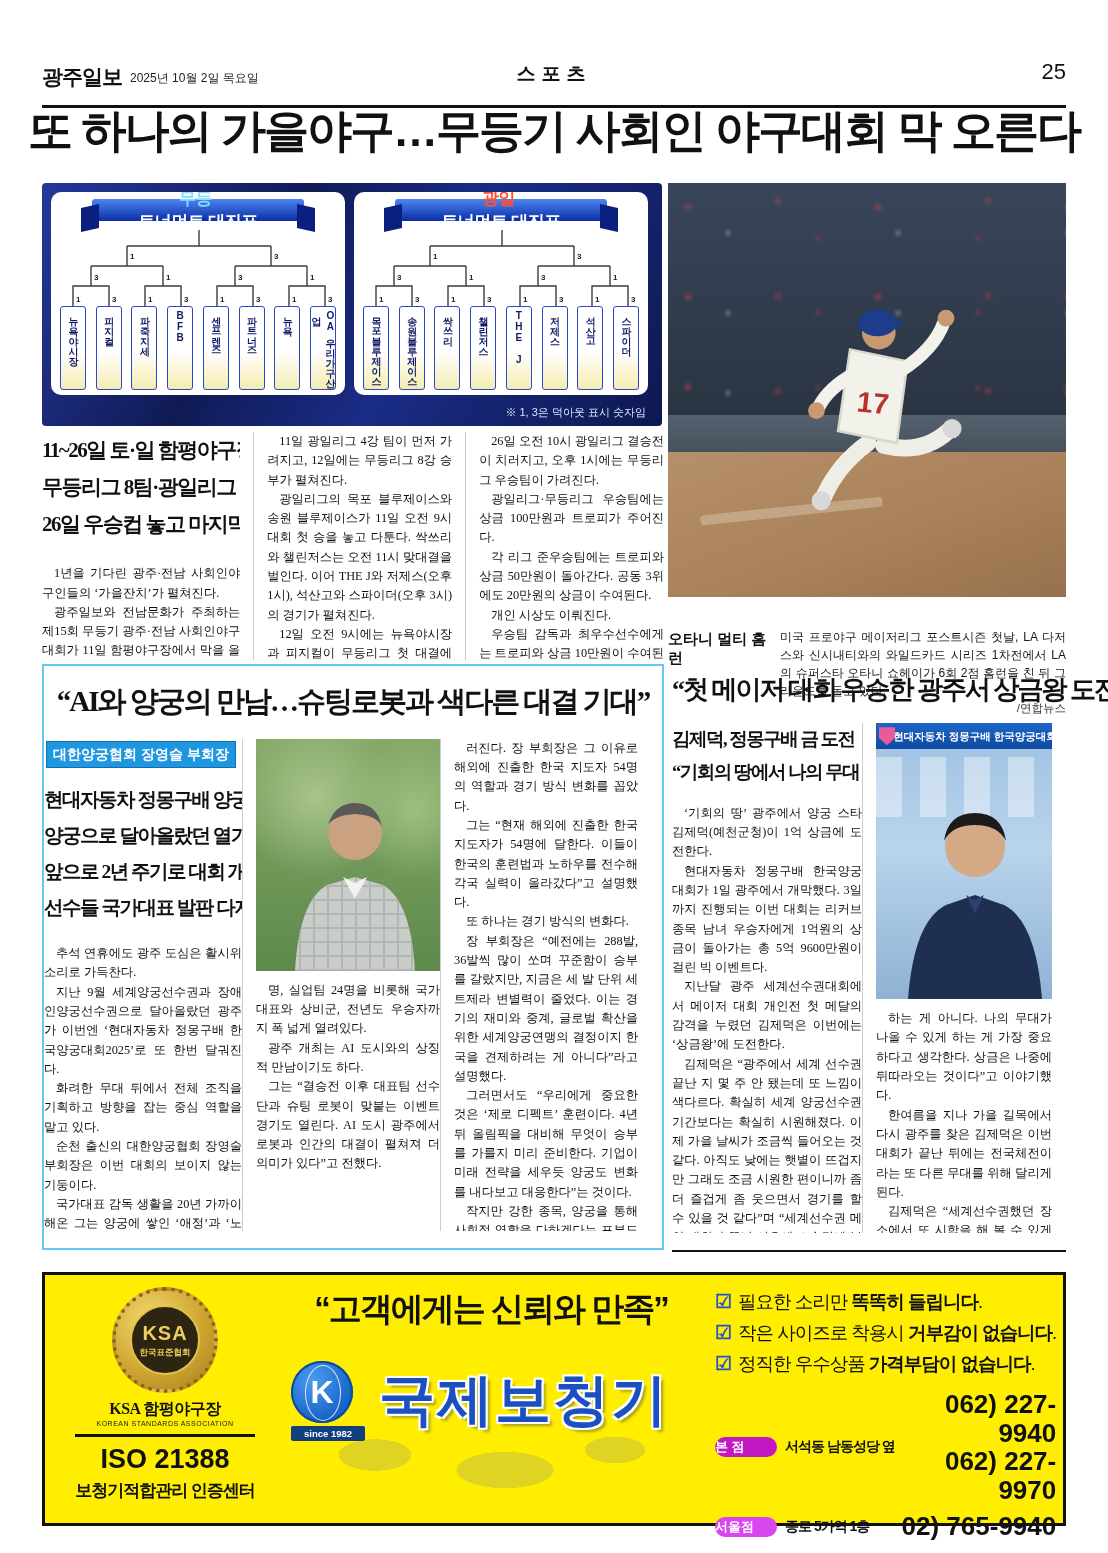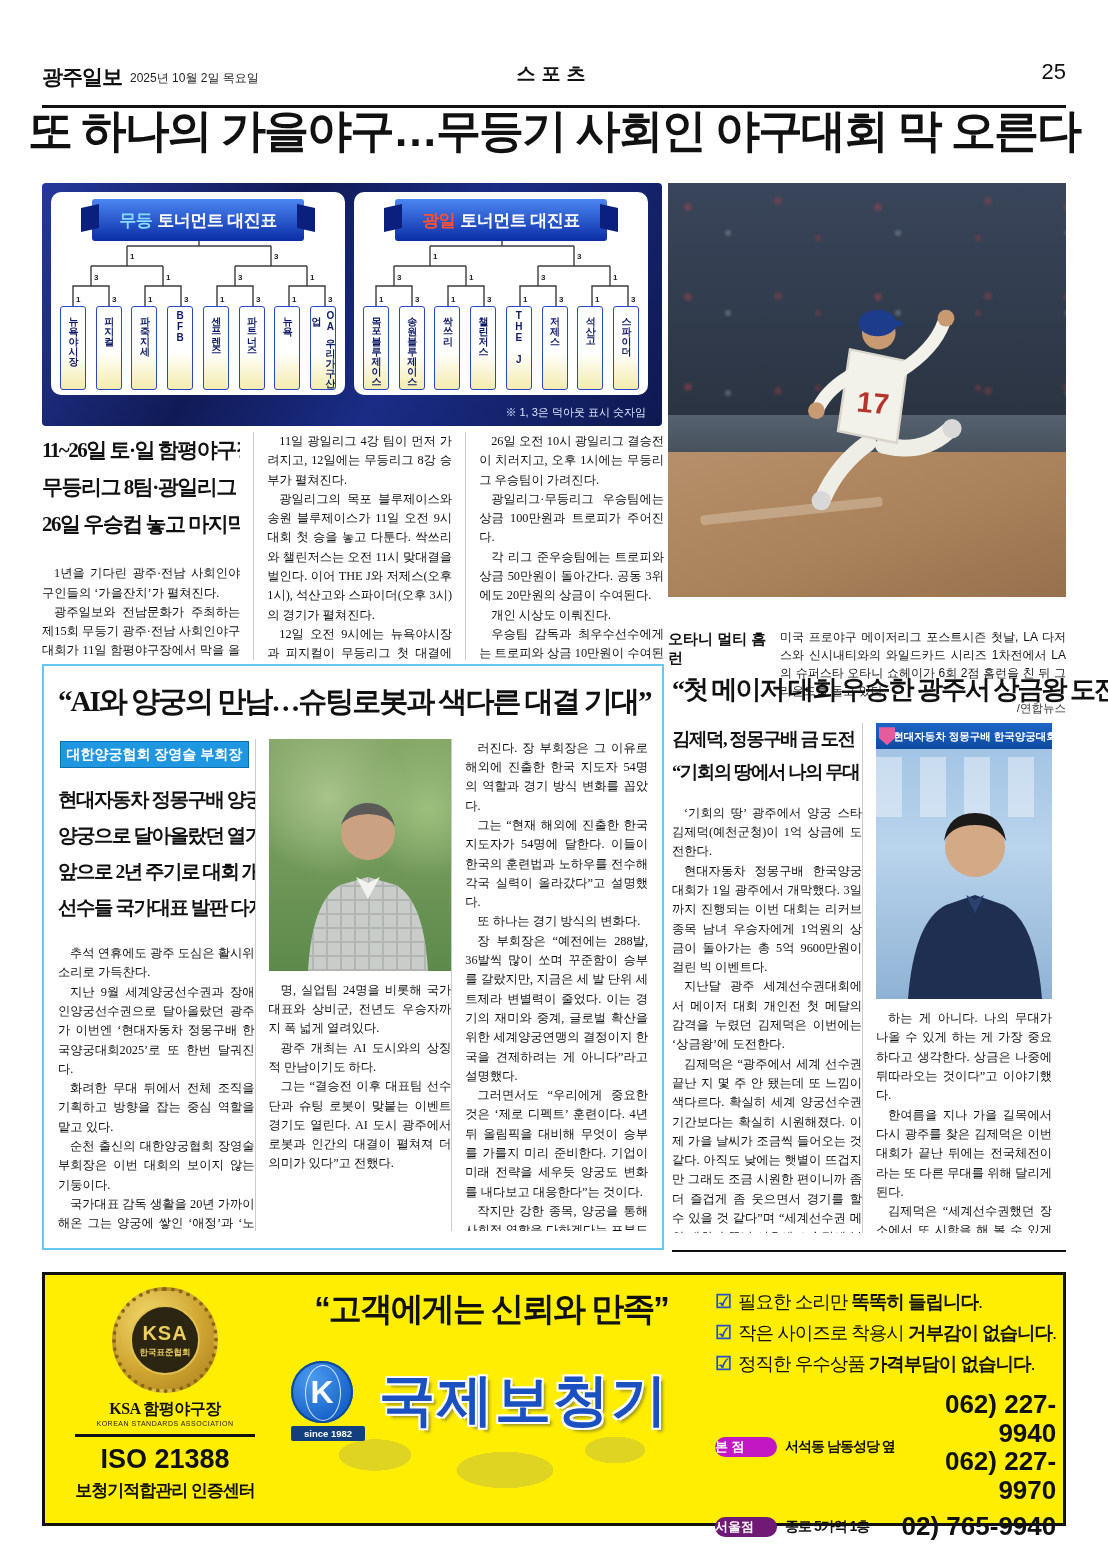--- a/index.html
+++ b/index.html
@@ -11,23 +11,23 @@
   .hdate{position:absolute;left:88px;top:13px;font:12px "Liberation Sans",sans-serif;color:#222;}
   .section{position:absolute;left:0;right:0;top:4px;text-align:center;font:800 19px "Liberation Sans",sans-serif;letter-spacing:6px;}
   .pagenum{position:absolute;right:0;top:2px;font:22px "Liberation Sans",sans-serif;}
   
   .main-head{position:absolute;left:0;top:104px;width:100%;text-align:center;
     font:900 45px/1.2 "Liberation Sans",sans-serif;letter-spacing:-2px;white-space:nowrap;}
   
   .bracket-wrap{position:absolute;left:42px;top:183px;width:620px;height:243px;border-radius:4px;
     background:linear-gradient(120deg,#25389c 0%,#101b55 35%,#1a2c86 60%,#0e1950 100%);display:flex;padding:0;}
   .bpanel{position:relative;width:294px;height:203px;margin:9px 0 0 9px;background:#fff;border-radius:10px;overflow:hidden;}
-  .ribbon{position:relative;width:212px;height:42px;margin:7px auto 0;background:linear-gradient(#4b86f2,#0b2da6);
+  .ribbon{position:relative;width:212px;height:22px;margin:7px auto 0;background:linear-gradient(#4b86f2,#0b2da6);
     color:#fff;font:800 17px "Liberation Sans",sans-serif;display:flex;align-items:center;justify-content:center;
-    border-radius:3px;letter-spacing:-0.5px;z-index:2;}
+    border-radius:3px;letter-spacing:-0.5px;z-index:2;flex-direction:column;}
   .ribbon:before,.ribbon:after{content:"";position:absolute;top:7px;width:18px;height:24px;background:#0a1f7e;z-index:-1;}
   .ribbon:before{left:-11px;transform:skewY(-12deg);}
   .ribbon:after{right:-11px;transform:skewY(12deg);}
   .acc-cyan{color:#86dbff;margin-right:5px;}
   .acc-red{color:#ff5030;margin-right:5px;}
   .tree{position:absolute;left:0;top:36px;width:294px;height:78px;}
   .tree path{stroke:#3c3c3c;stroke-width:1.4;fill:none;}
   .tree text{font:700 8px "Liberation Sans",sans-serif;fill:#222;}
   .teams{position:absolute;left:9px;top:114px;width:276px;height:86px;display:flex;justify-content:space-between;}
   .team-box{width:26px;height:84px;border:1.5px solid #2a49c8;border-radius:3px;box-sizing:border-box;
@@ -55,21 +55,21 @@
   
   .a1{position:absolute;left:42px;top:432px;width:622px;height:228px;display:flex;}
   .col{box-sizing:border-box;overflow:hidden;}
   .a1 .col{width:208px;height:228px;}
   .col + .col{border-left:1px solid #ccc;padding-left:13px;}
   .a1 .col + .col{margin-left:13px;}
   .subhead1{font:700 21px/1.75 "Liberation Serif",serif;letter-spacing:-1.5px;white-space:nowrap;}
   .para{margin:0;font-size:12.3px;line-height:1.57;text-align:justify;text-indent:12px;}
   .sp16{height:22px;}
   
-  .a2{position:absolute;left:42px;top:664px;width:622px;height:586px;border:2px solid #66c8f0;box-sizing:border-box;padding:10px 14px;}
+  .a2{position:absolute;left:42px;top:664px;width:622px;height:586px;border:2px solid #66c8f0;box-sizing:border-box;padding:10px 0;}
   .a2-head{white-space:nowrap;text-align:center;font:700 29px/1.2 "Liberation Serif",serif;letter-spacing:-2px;margin-top:8px;}
   .a2-cols{display:flex;margin-top:20px;height:492px;}
   .a2-cols .col{width:198px;height:492px;}
   .badge{background:#1e96e0;color:#fff;font:700 14px/1 "Liberation Sans",sans-serif;text-align:center;
     padding:5px 0 6px;border:1px solid #0b6fb0;margin:2px 6px 14px 2px;}
   .subhead2{font:700 19.5px/1.85 "Liberation Serif",serif;letter-spacing:-1.5px;white-space:nowrap;margin-bottom:18px;}
   .photo2{position:relative;width:198px;height:232px;overflow:hidden;margin-bottom:10px;
     background:radial-gradient(circle 60px at 30% 25%, #a8c48b, transparent 80px),
                radial-gradient(circle 50px at 80% 30%, #9dbf7e, transparent 70px),
                linear-gradient(#86a869,#5d8a4b);}
@@ -121,21 +121,21 @@
                radial-gradient(ellipse 50px 22px at 300px 25px,#888 60%,transparent 61%);}
   .ad-right{flex:1;padding:14px 18px 0 0;}
   .chk-row{display:flex;align-items:baseline;margin-bottom:6px;}
   .chk{color:#2552cc;font-size:19px;margin-right:6px;font-weight:900;}
   .chk-text{font-size:18.5px;letter-spacing:-1px;white-space:nowrap;}
   .chk-text b{font-weight:900;}
   .branches{margin-top:14px;}
   .branch{display:flex;align-items:center;margin-bottom:8px;}
   .bbadge{flex:0 0 62px;text-align:left;color:#fff;font:700 13px/20px "Liberation Sans",sans-serif;border-radius:10px;margin-right:8px;}
   .bb-main{background:#c417c4;}
-  .bb-seoul{background:#701a75;}
+  .bb-seoul{background:#d946ef;}
   .bloc{font:700 14px "Liberation Sans",sans-serif;letter-spacing:-1px;white-space:nowrap;}
   .bphones{margin-left:auto;text-align:right;font:900 26px/1.1 "Liberation Sans",sans-serif;letter-spacing:0;}
 </style>
 </head>
 <body>
 
 <div id="page">
 
   <div class="hdr">
     <span class="paper">광주일보</span>

